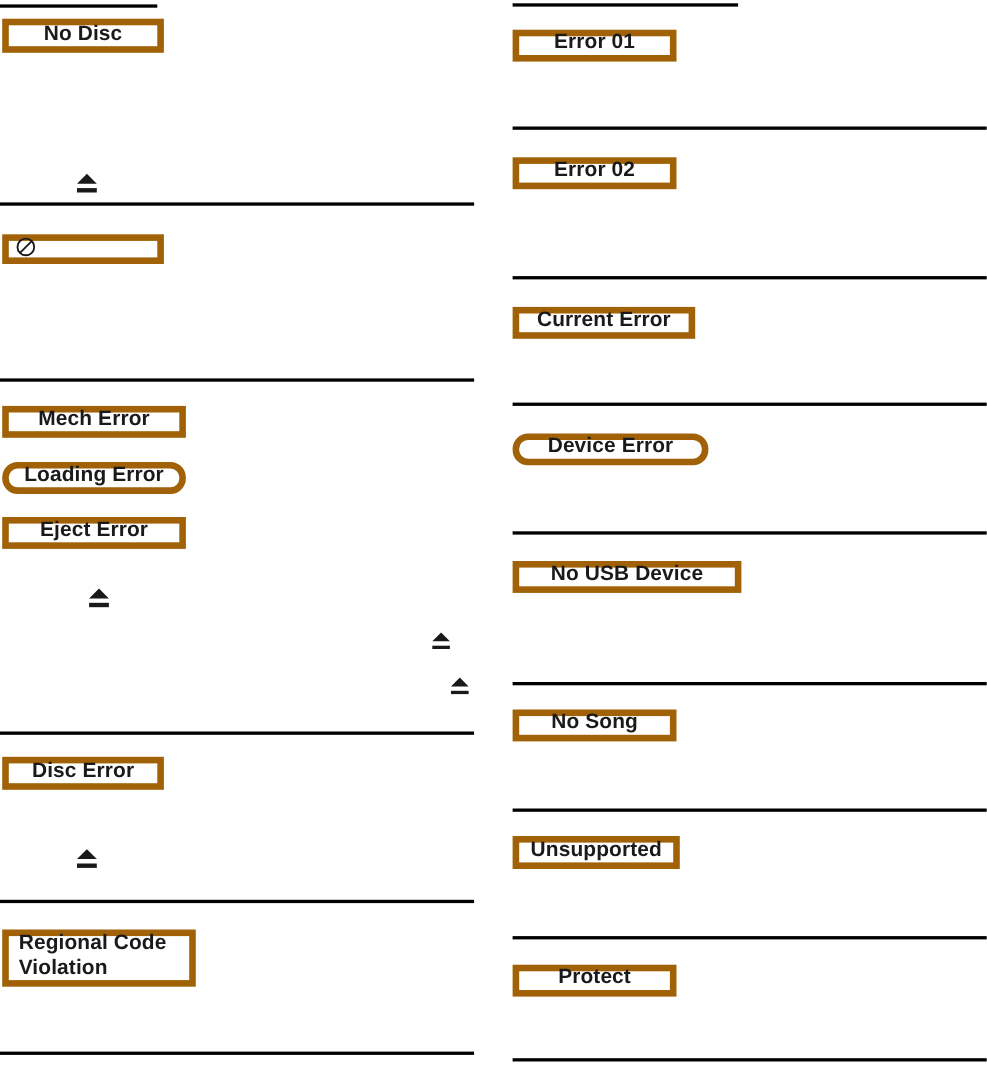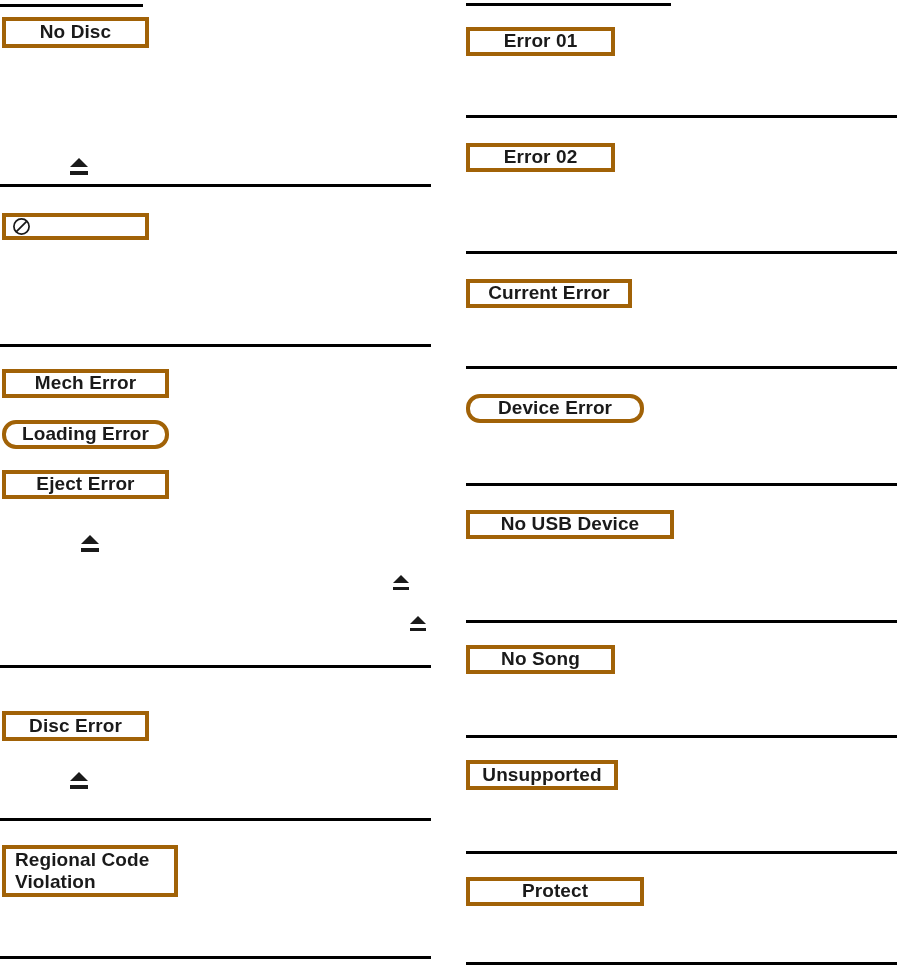--- a/index.html
+++ b/index.html
@@ -26,24 +26,24 @@
   .rule {
     position: absolute;
     background: #000000;
     height: 3px;
   }
 
   
   .msgbox {
     position: absolute;
     box-sizing: border-box;
-    border: 4px solid #a16207;
+    border: 6px solid #a16207;
     background: #ffffff;
     display: flex;
-    align-items: center;
+    align-items: flex-end;
     justify-content: center;
     font-weight: bold;
     font-size: 19px;
     letter-spacing: 0.1px;
     color: #1a1a1a;
     line-height: 1.16;
     white-space: pre;
   }
   .msgbox.two-line {
     justify-content: flex-start;
@@ -109,21 +109,21 @@
       <div class="rule" style="left: 0px; top: 818px; width: 431px;"></div>
       <div class="rule" style="left: 0px; top: 956px; width: 431px;"></div>
       <div class="msgbox" style="left: 2px; top: 17px; width: 147px; height: 31px;"><span>No Disc</span></div>
       <div class="msgbox icon-only" style="left: 2px; top: 213px; width: 147px; height: 27px;"><svg class="prohibit-icon" viewBox="0 0 20 20">
           <circle cx="10" cy="10" r="8" fill="none" stroke="#1a1a1a" stroke-width="1.8"></circle>
           <line x1="4.6" y1="15.4" x2="15.4" y2="4.6" stroke="#1a1a1a" stroke-width="1.8"></line>
         </svg></div>
       <div class="msgbox" style="left: 2px; top: 369px; width: 167px; height: 29px;"><span>Mech Error</span></div>
       <div class="msgbox" style="left: 2px; top: 420px; width: 167px; height: 29px; border-radius: 14px;"><span>Loading Error</span></div>
       <div class="msgbox" style="left: 2px; top: 470px; width: 167px; height: 29px;"><span>Eject Error</span></div>
-      <div class="msgbox" style="left: 2px; top: 688px; width: 147px; height: 30px; margin-top: 23px;"><span>Disc Error</span></div>
+      <div class="msgbox" style="left: 2px; top: 688px; width: 147px; height: 30px;"><span>Disc Error</span></div>
       <div class="msgbox two-line" style="left: 2px; top: 845px; width: 176px; height: 52px;"><span>Regional Code
 Violation</span></div>
       <div class="eject-icon" style="left: 69px; top: 158px;">
         <div class="tri"></div>
         <div class="bar"></div>
       </div>
       <div class="eject-icon" style="left: 80px; top: 535px;">
         <div class="tri"></div>
         <div class="bar"></div>
       </div>
@@ -150,15 +150,15 @@
       <div class="rule" style="left: 466px; top: 735px; width: 431px;"></div>
       <div class="rule" style="left: 466px; top: 851px; width: 431px;"></div>
       <div class="rule" style="left: 466px; top: 962px; width: 431px;"></div>
       <div class="msgbox" style="left: 466px; top: 27px; width: 149px; height: 29px;"><span>Error 01</span></div>
       <div class="msgbox" style="left: 466px; top: 143px; width: 149px; height: 29px;"><span>Error 02</span></div>
       <div class="msgbox" style="left: 466px; top: 279px; width: 166px; height: 29px;"><span>Current Error</span></div>
       <div class="msgbox" style="left: 466px; top: 394px; width: 178px; height: 29px; border-radius: 14px;"><span>Device Error</span></div>
       <div class="msgbox" style="left: 466px; top: 510px; width: 208px; height: 29px;"><span>No USB Device</span></div>
       <div class="msgbox" style="left: 466px; top: 645px; width: 149px; height: 29px;"><span>No Song</span></div>
       <div class="msgbox" style="left: 466px; top: 760px; width: 152px; height: 30px;"><span>Unsupported</span></div>
-      <div class="msgbox" style="left: 466px; top: 877px; width: 178px; height: 29px;"><span>Protect</span></div>
+      <div class="msgbox" style="left: 466px; top: 877px; width: 149px; height: 29px;"><span>Protect</span></div>
     </div>
 </div>
 
 </body></html>

